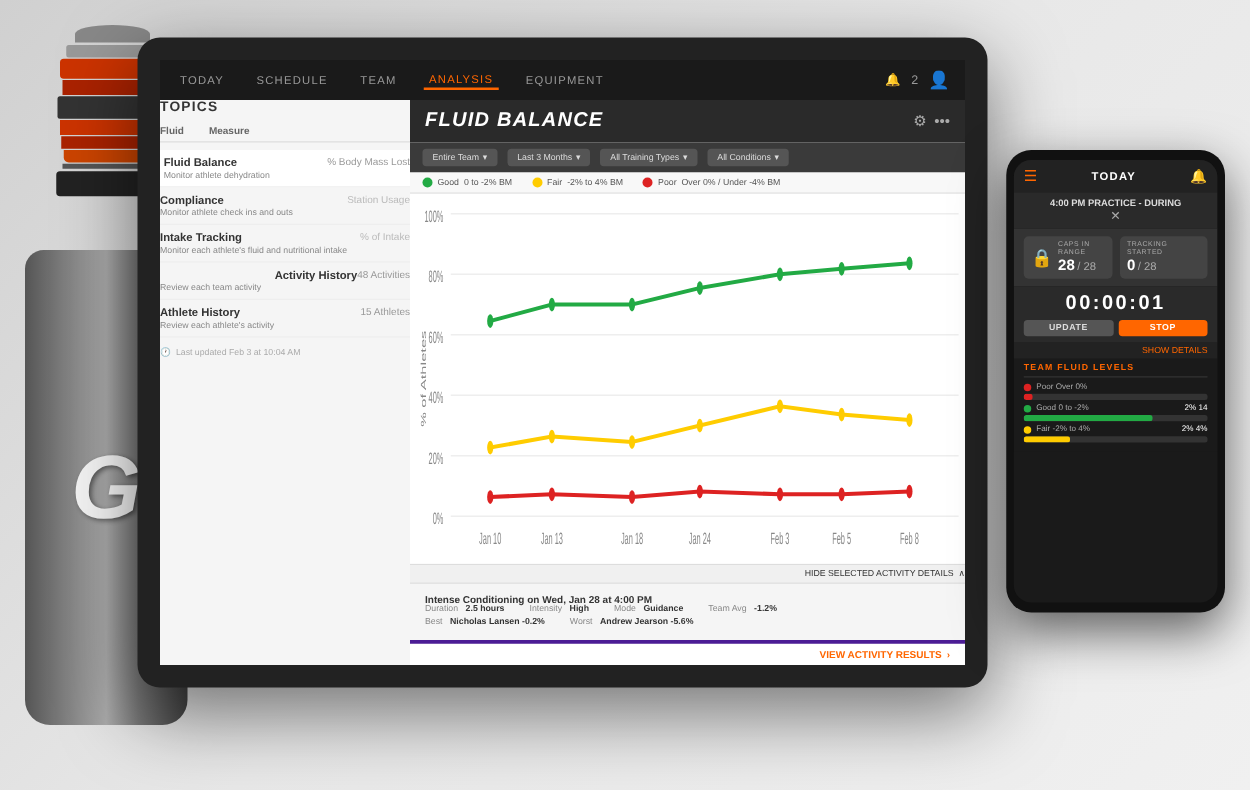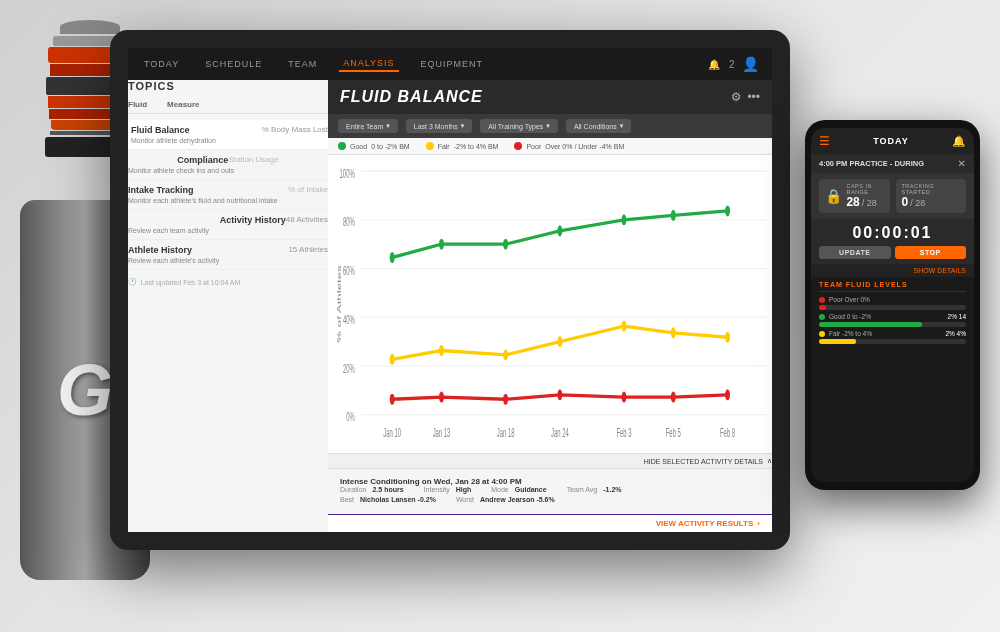--- a/index.html
+++ b/index.html
@@ -327,21 +327,21 @@
       display: flex;
       justify-content: flex-end;
       align-items: center;
       font-size: 8px;
       color: #ff6600;
       font-weight: 700;
       cursor: pointer;
       gap: 4px;
       padding: 4px 12px;
       background: #fff;
-      border-top: 1px solid #4c1d95;
+      border-top: 3px solid #4c1d95;
     }
 
     
     .phone {
       position: absolute;
       right: 20px;
       top: 120px;
       width: 175px;
       height: 370px;
       background: #111;
@@ -386,20 +386,21 @@
       color: #aaa;
       font-size: 11px;
     }
 
     .phone-practice-bar {
       background: #2a2a2a;
       padding: 4px 8px;
       display: flex;
       align-items: center;
       justify-content: space-between;
+      flex-direction: column;
     }
 
     .practice-text {
       color: #ddd;
       font-size: 7.5px;
       font-weight: 600;
     }
 
     .practice-close {
       color: #aaa;
@@ -604,21 +605,21 @@
 
         <div class="sidebar-item active">
           <div style="display:flex;justify-content:space-between;">
             <span class="sidebar-item-name">Fluid Balance</span>
             <span class="sidebar-item-measure">% Body Mass Lost</span>
           </div>
           <div class="sidebar-item-desc">Monitor athlete dehydration</div>
         </div>
 
         <div class="sidebar-item">
-          <div style="display:flex;justify-content:center;">
+          <div style="display:flex;justify-content:space-between;">
             <span class="sidebar-item-name">Compliance</span>
             <span class="sidebar-item-measure" style="color:#bbb;">Station Usage</span>
           </div>
           <div class="sidebar-item-desc">Monitor athlete check ins and outs</div>
         </div>
 
         <div class="sidebar-item">
           <div style="display:flex;justify-content:space-between;">
             <span class="sidebar-item-name">Intake Tracking</span>
             <span class="sidebar-item-measure" style="color:#bbb;">% of Intake</span>

